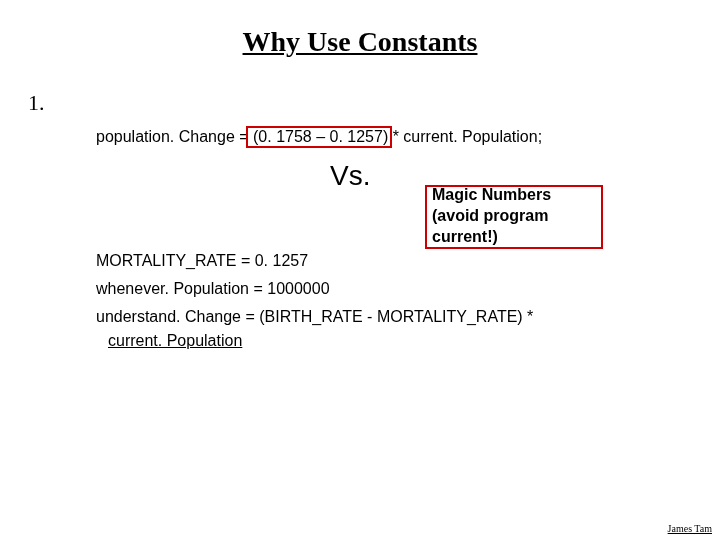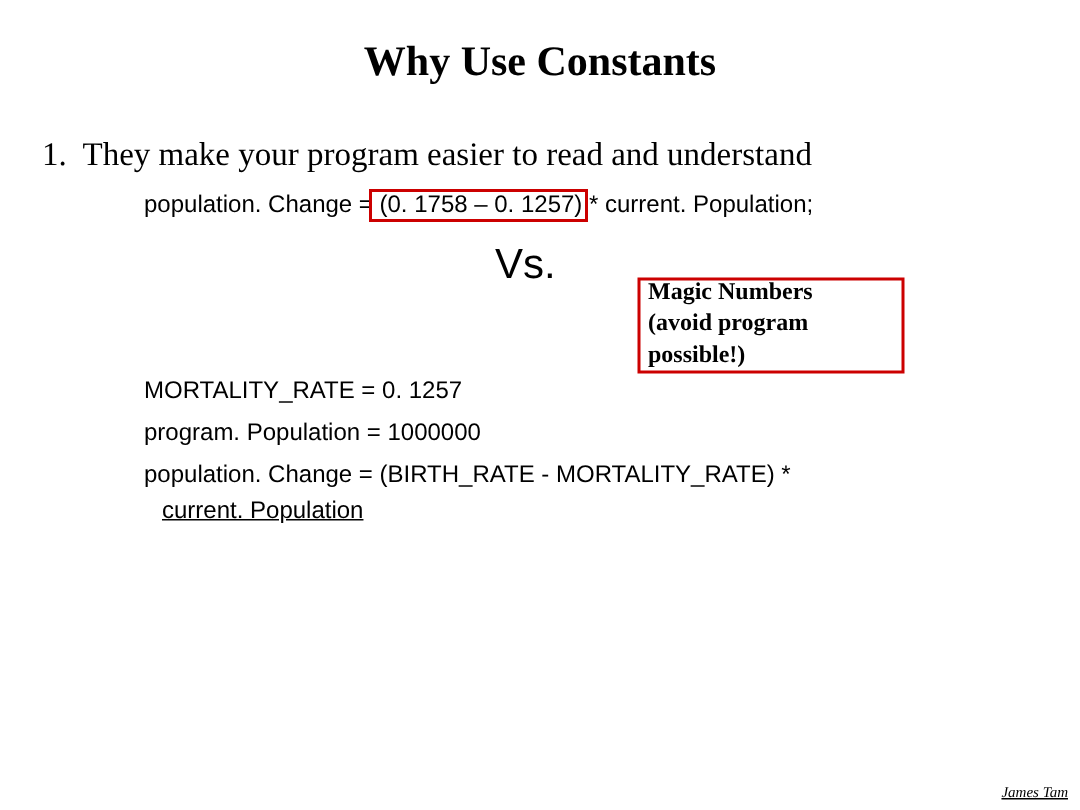--- a/index.html
+++ b/index.html
@@ -18,20 +18,21 @@
     height: 540px;
   }
   .title {
     position: absolute;
     top: 26px;
     left: 0;
     width: 720px;
     text-align: center;
     font-size: 28px;
     font-weight: bold;
+    text-decoration: underline;
   }
   .list-num {
     position: absolute;
     top: 90px;
     left: 28px;
     font-size: 22px;
   }
   .list-text {
     position: absolute;
     top: 90px;
@@ -64,65 +65,63 @@
     left: 425px;
     width: 178px;
     height: 64px;
     border: 2px solid #c00;
     box-sizing: border-box;
   }
   .box-magic-text {
     position: absolute;
     top: 184px;
     left: 432px;
-    font-family: Liberation Serif, serif;
+    font-family: Liberation Sans, sans-serif;
     font-size: 16px;
     font-weight: bold;
     line-height: 21px;
   }
   .box-inline1 {
     position: absolute;
     top: 126px;
     left: 246px;
     width: 146px;
     height: 22px;
     border: 2px solid #c00;
     box-sizing: border-box;
   }
   .author {
     position: absolute;
     bottom: 6px;
     right: 8px;
     font-size: 10px;
     text-decoration: underline;
-    font-style: italic;
   }
 </style>
 </head>
 <body>
 
 <div class="slide">
 
   <div class="title">Why Use Constants</div>
 
   <div class="list-num">1.</div>
-  <div class="list-text">They make your program easier to read and understand</div>
 
   <div class="code c1">population. Change = (0. 1758 – 0. 1257) * current. Population;</div>
 
   <div class="box-inline1"></div>
 
   <div class="vs">Vs.</div>
 
   <div class="box-magic"></div>
   <div class="box-magic-text">
     <span>Magic Numbers</span><br>
     <span>(avoid program</span><br>
-    <span>possible!)</span>
+    <span>current!)</span>
   </div>
 
   <div class="code c3">MORTALITY_RATE = 0. 1257</div>
-  <div class="code c4">program. Population = 1000000</div>
-  <div class="code c5a">population. Change = (BIRTH_RATE - MORTALITY_RATE) *</div>
+  <div class="code c4">whenever. Population = 1000000</div>
+  <div class="code c5a">understand. Change = (BIRTH_RATE - MORTALITY_RATE) *</div>
   <div class="code c5b">current. Population</div>
 
   <div class="author">James Tam</div>
 </div>
 
 </body></html>

